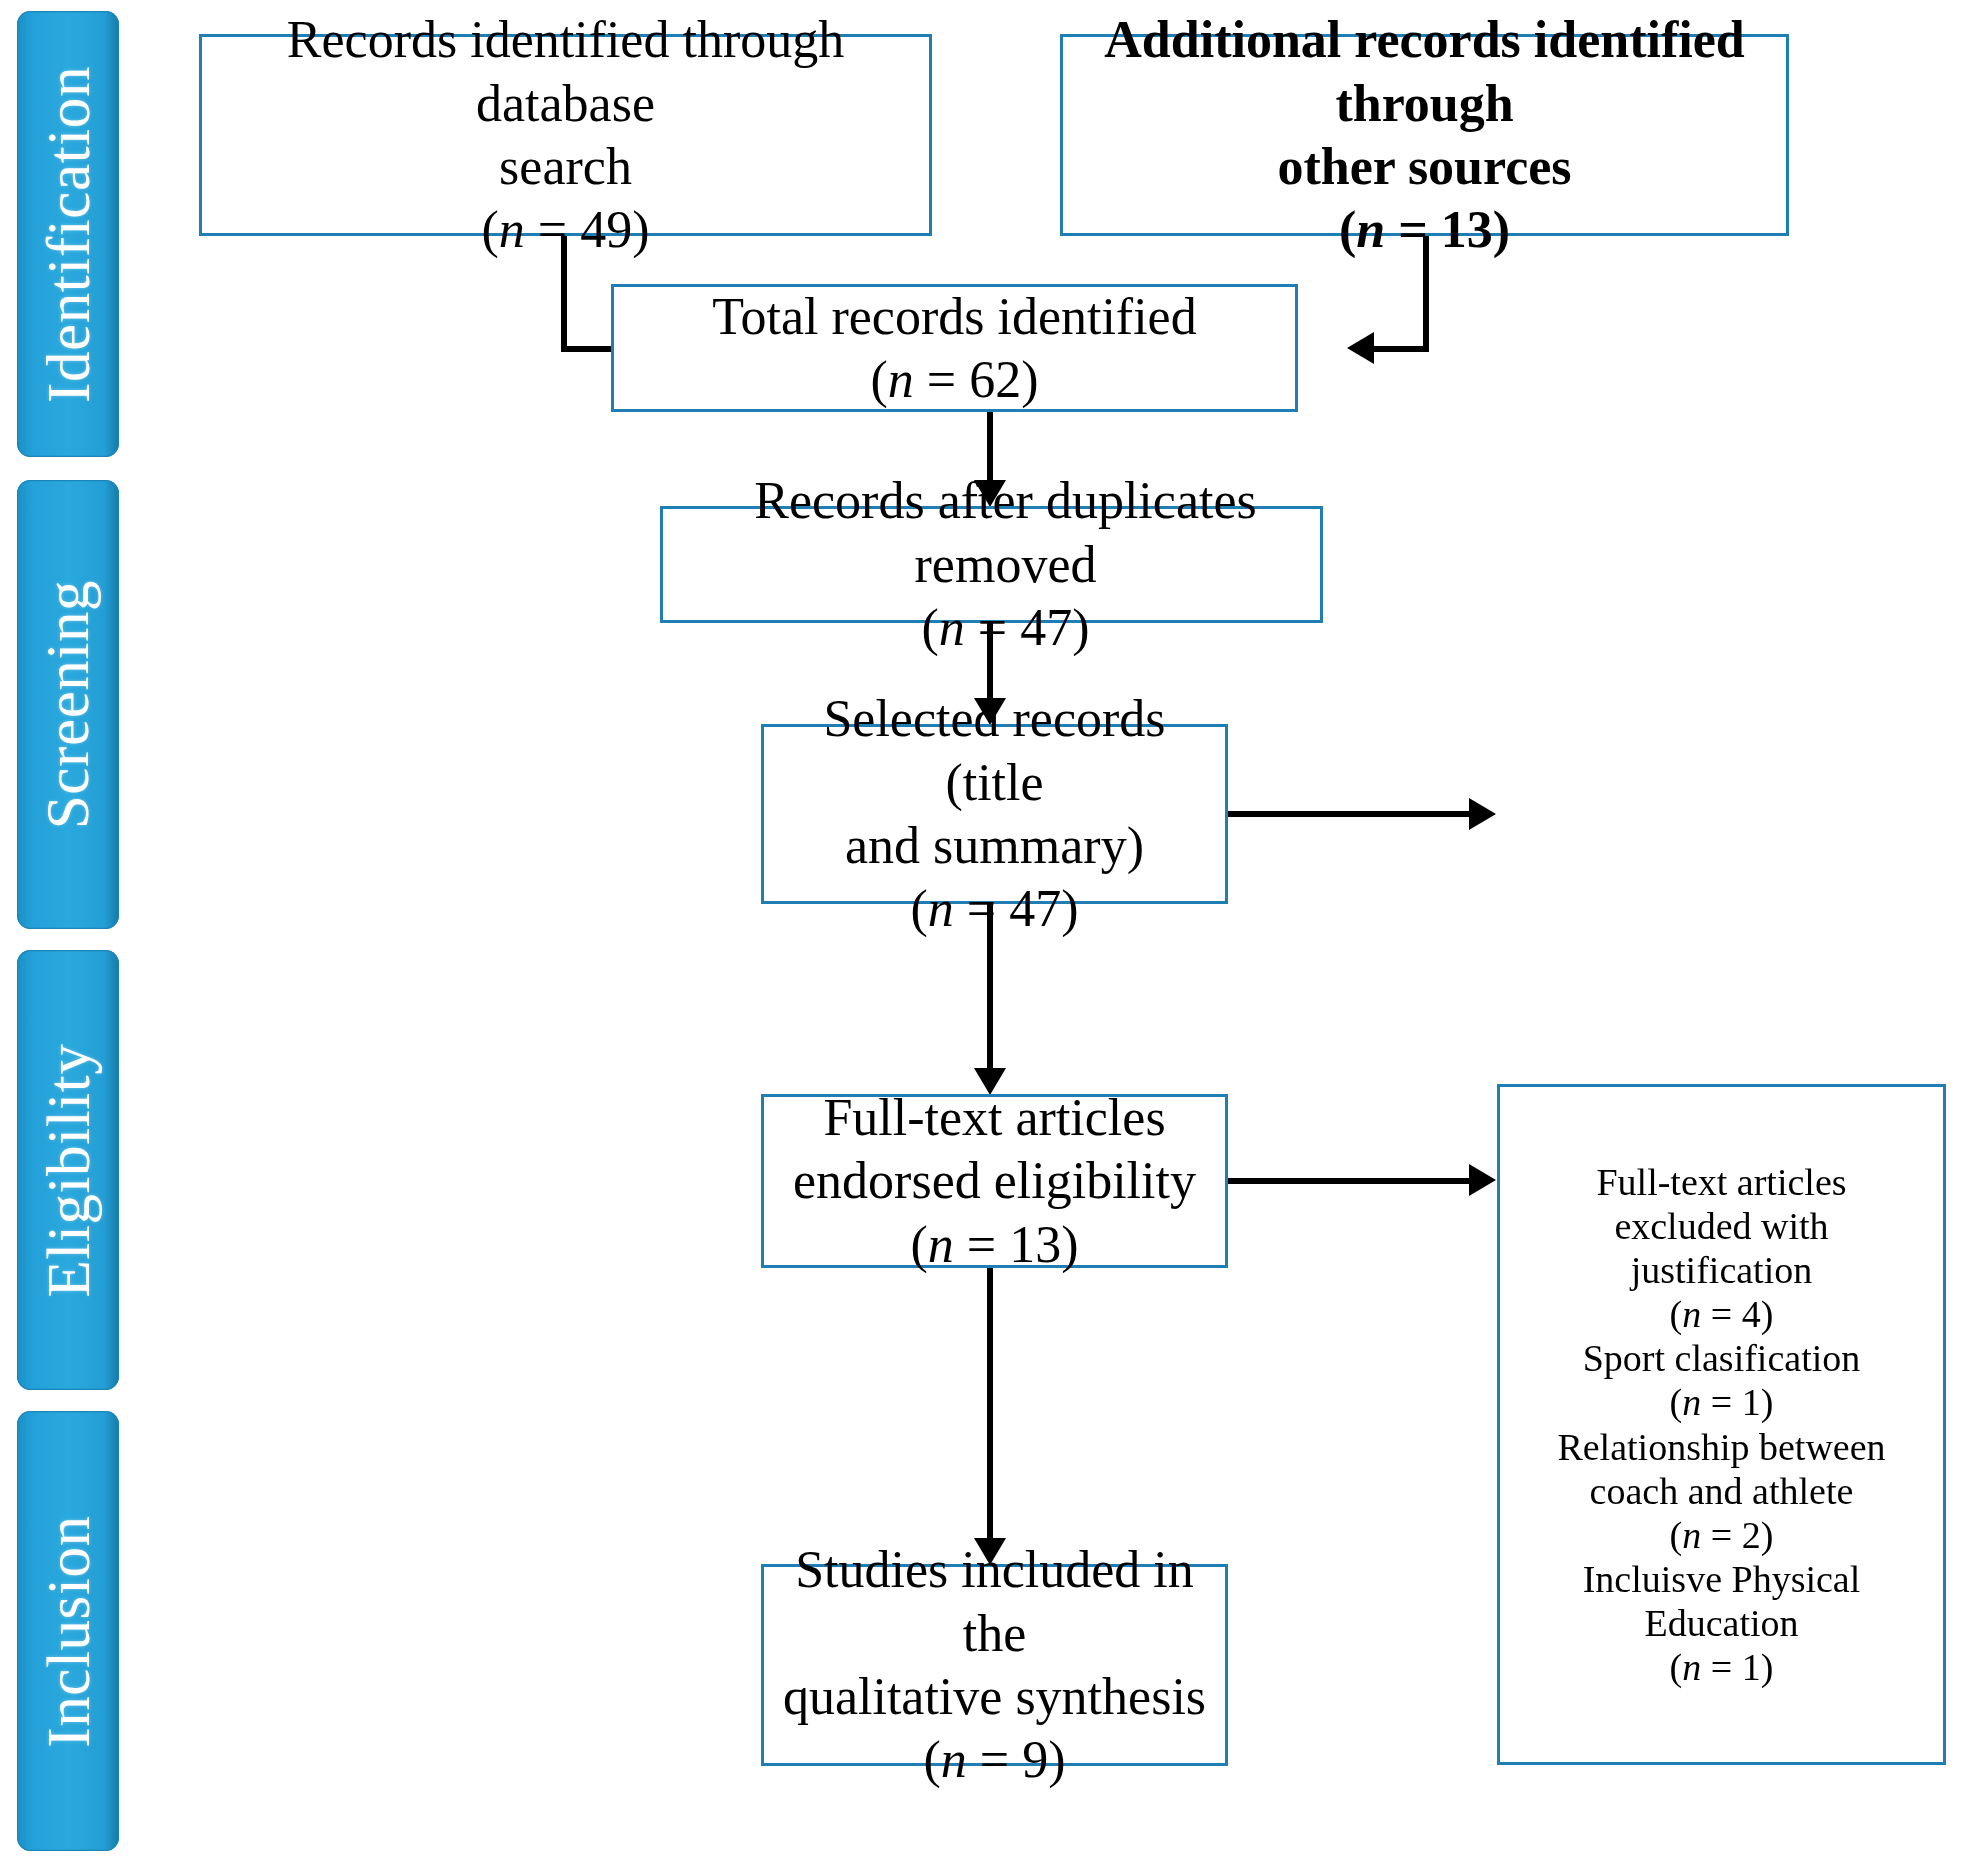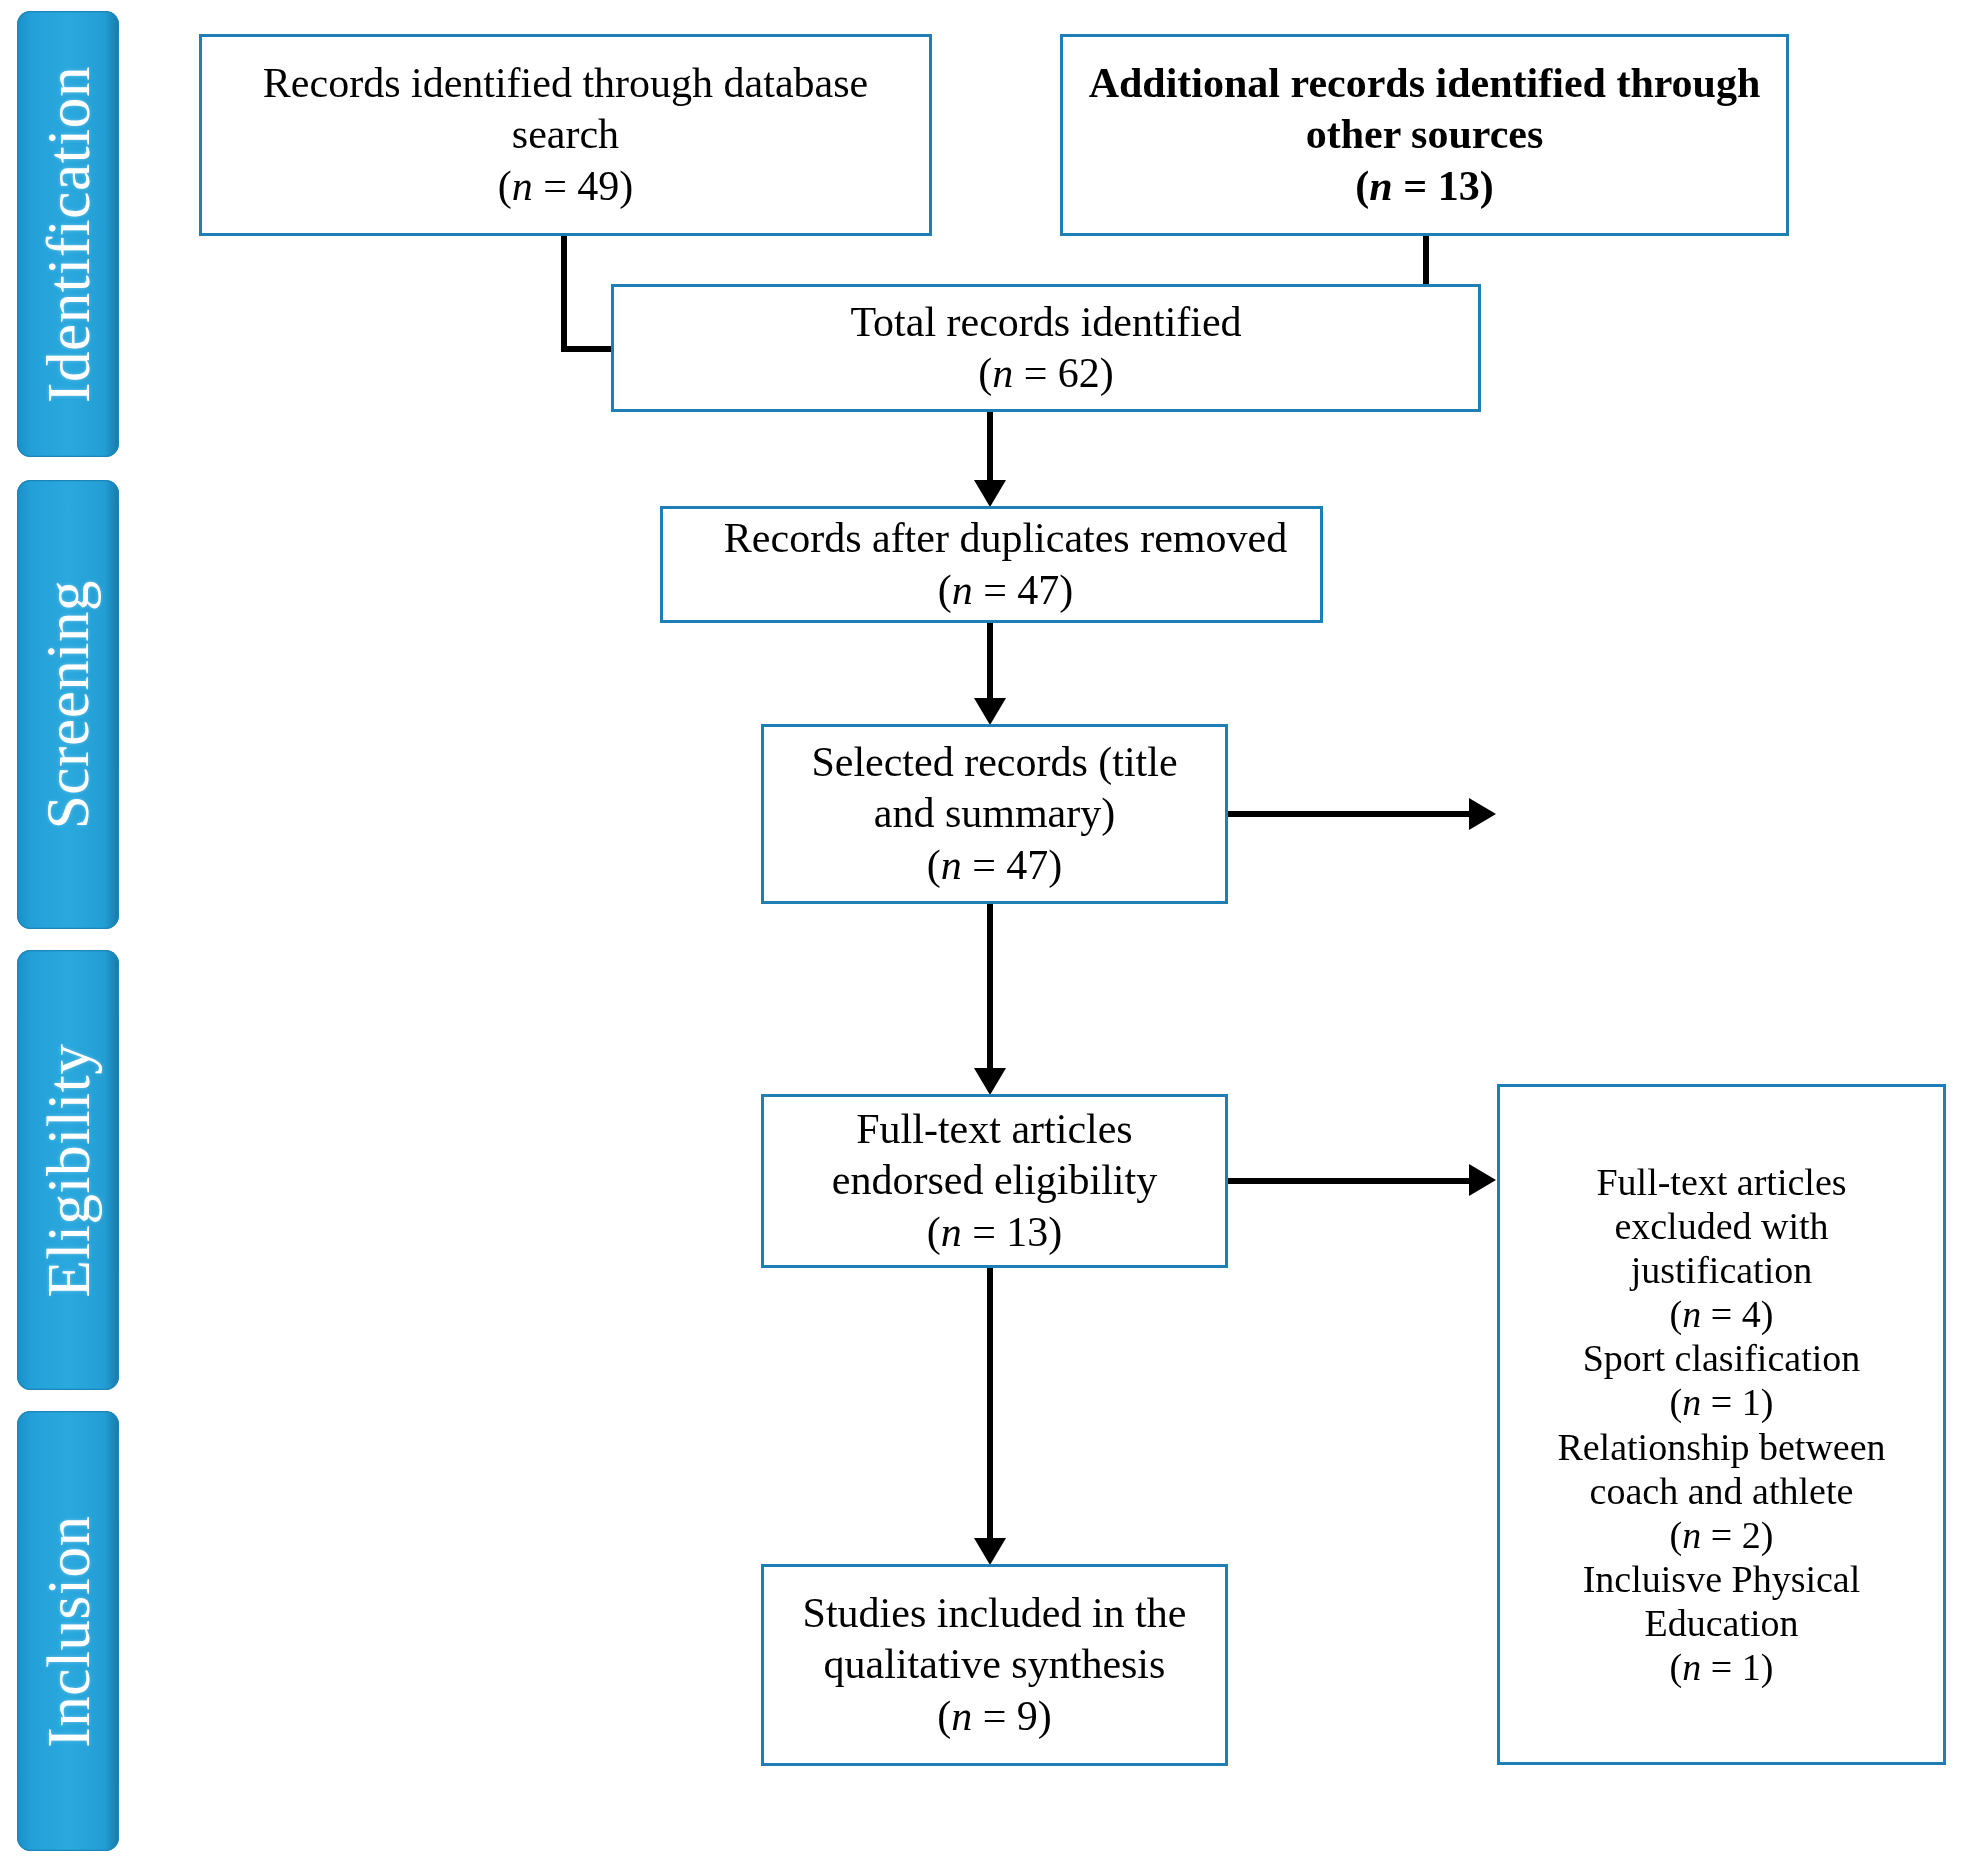--- a/index.html
+++ b/index.html
@@ -44,21 +44,21 @@
     position:absolute;
     box-sizing:border-box;
     background:#ffffff;
     border:3.1px solid #1f7fb4;
     display:flex;
     align-items:center;
     justify-content:center;
     text-align:center;
   }
   .box .box-text{
-    font-size:42px;
+    font-size:52px;
     line-height:1.22;
     padding:0 11px;
     white-space:pre-line;
   }
   .box.tight .box-text{font-size:38px;line-height:1.16;}
   .n-italic{font-style:italic;}
 
   
   .vline{position:absolute;background:#000;width:5.5px;}
   .hline{position:absolute;background:#000;height:5.5px;}
@@ -132,21 +132,21 @@
   <div class="arrow-down" style="left:974px;top:1538px;"></div>
 
   <div class="box" style="left:199px;top:34px;width:733px;height:202px;">
     <span class="box-text">Records identified through database<br>search<br>(<span class="n-italic">n</span> = 49)</span>
   </div>
 
   <div class="box" style="left:1060px;top:34px;width:729px;height:202px;font-weight:bold;">
     <span class="box-text">Additional records identified through<br>other sources<br>(<span class="n-italic">n</span> = 13)</span>
   </div>
 
-  <div class="box" style="left:611px;top:284px;width:870px;height:128px;">
+  <div class="box" style="left:611px;top:284px;width:687px;height:128px;">
     <span class="box-text">Total records identified<br>(<span class="n-italic">n</span> = 62)</span>
   </div>
 
   <div class="box" style="left:660px;top:506px;width:663px;height:117px;padding-left:28px;">
     <span class="box-text">Records after duplicates removed<br>(<span class="n-italic">n</span> = 47)</span>
   </div>
 
   <div class="box" style="left:761px;top:724px;width:467px;height:180px;">
     <span class="box-text">Selected records (title<br>and summary)<br>(<span class="n-italic">n</span> = 47)</span>
   </div>

